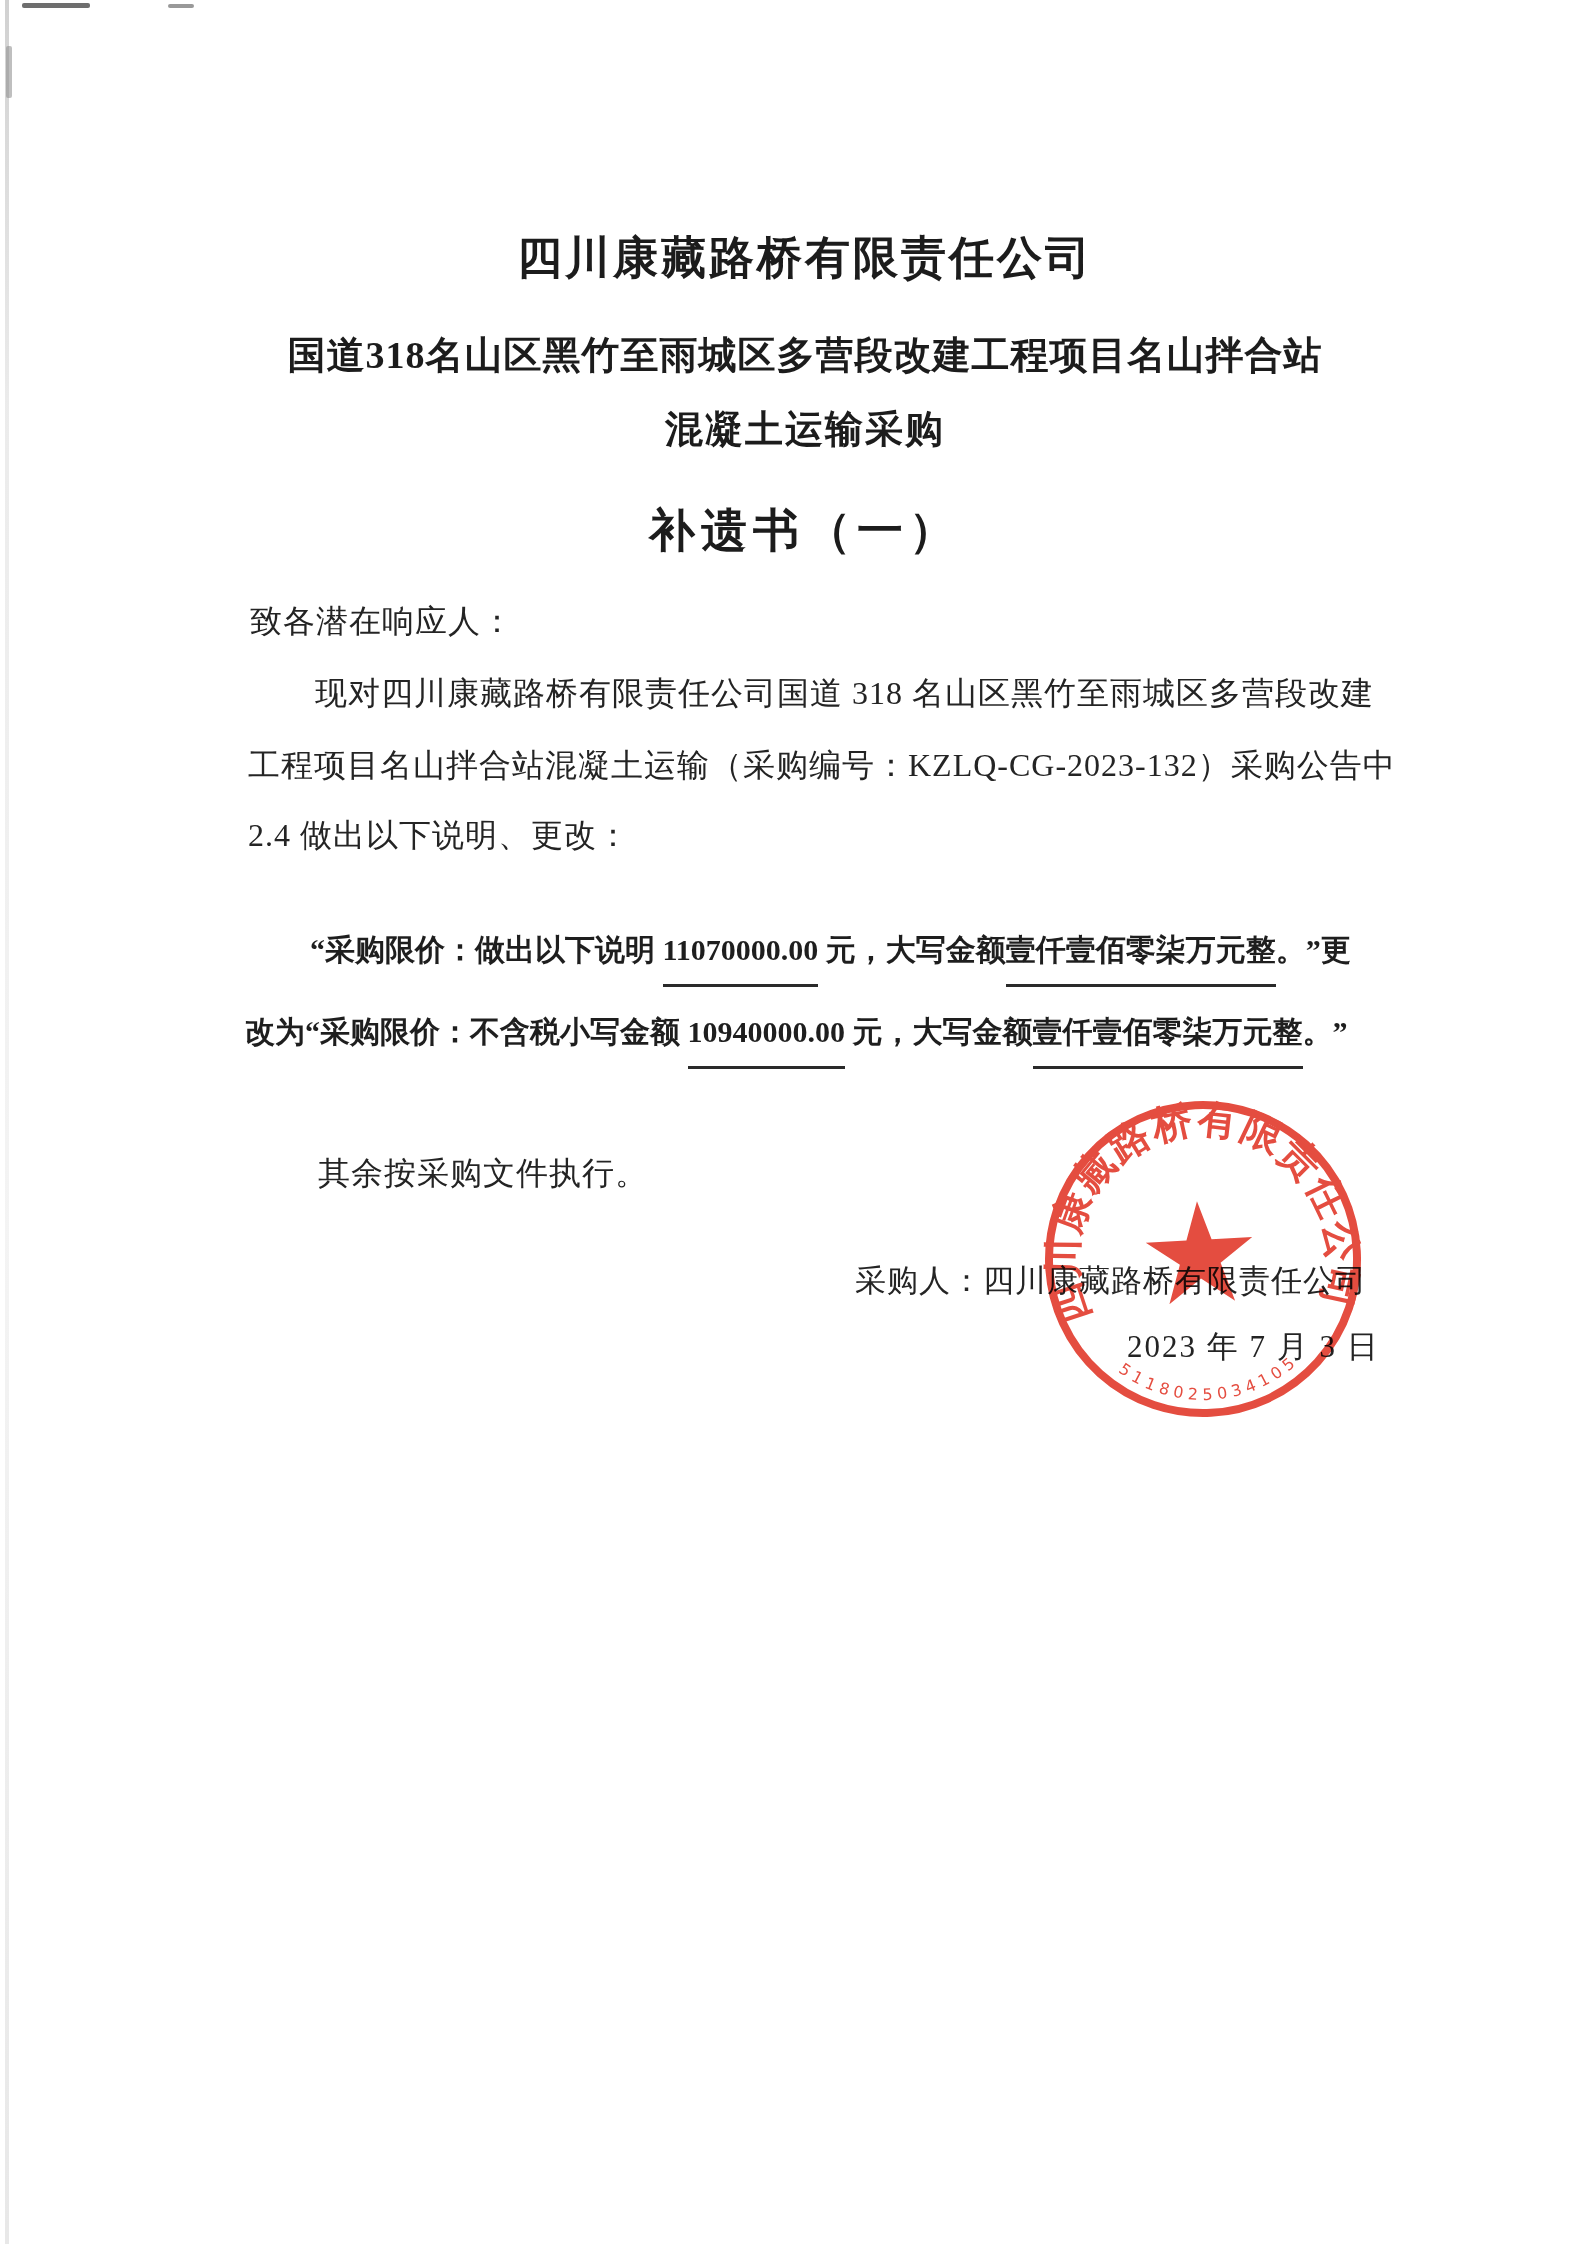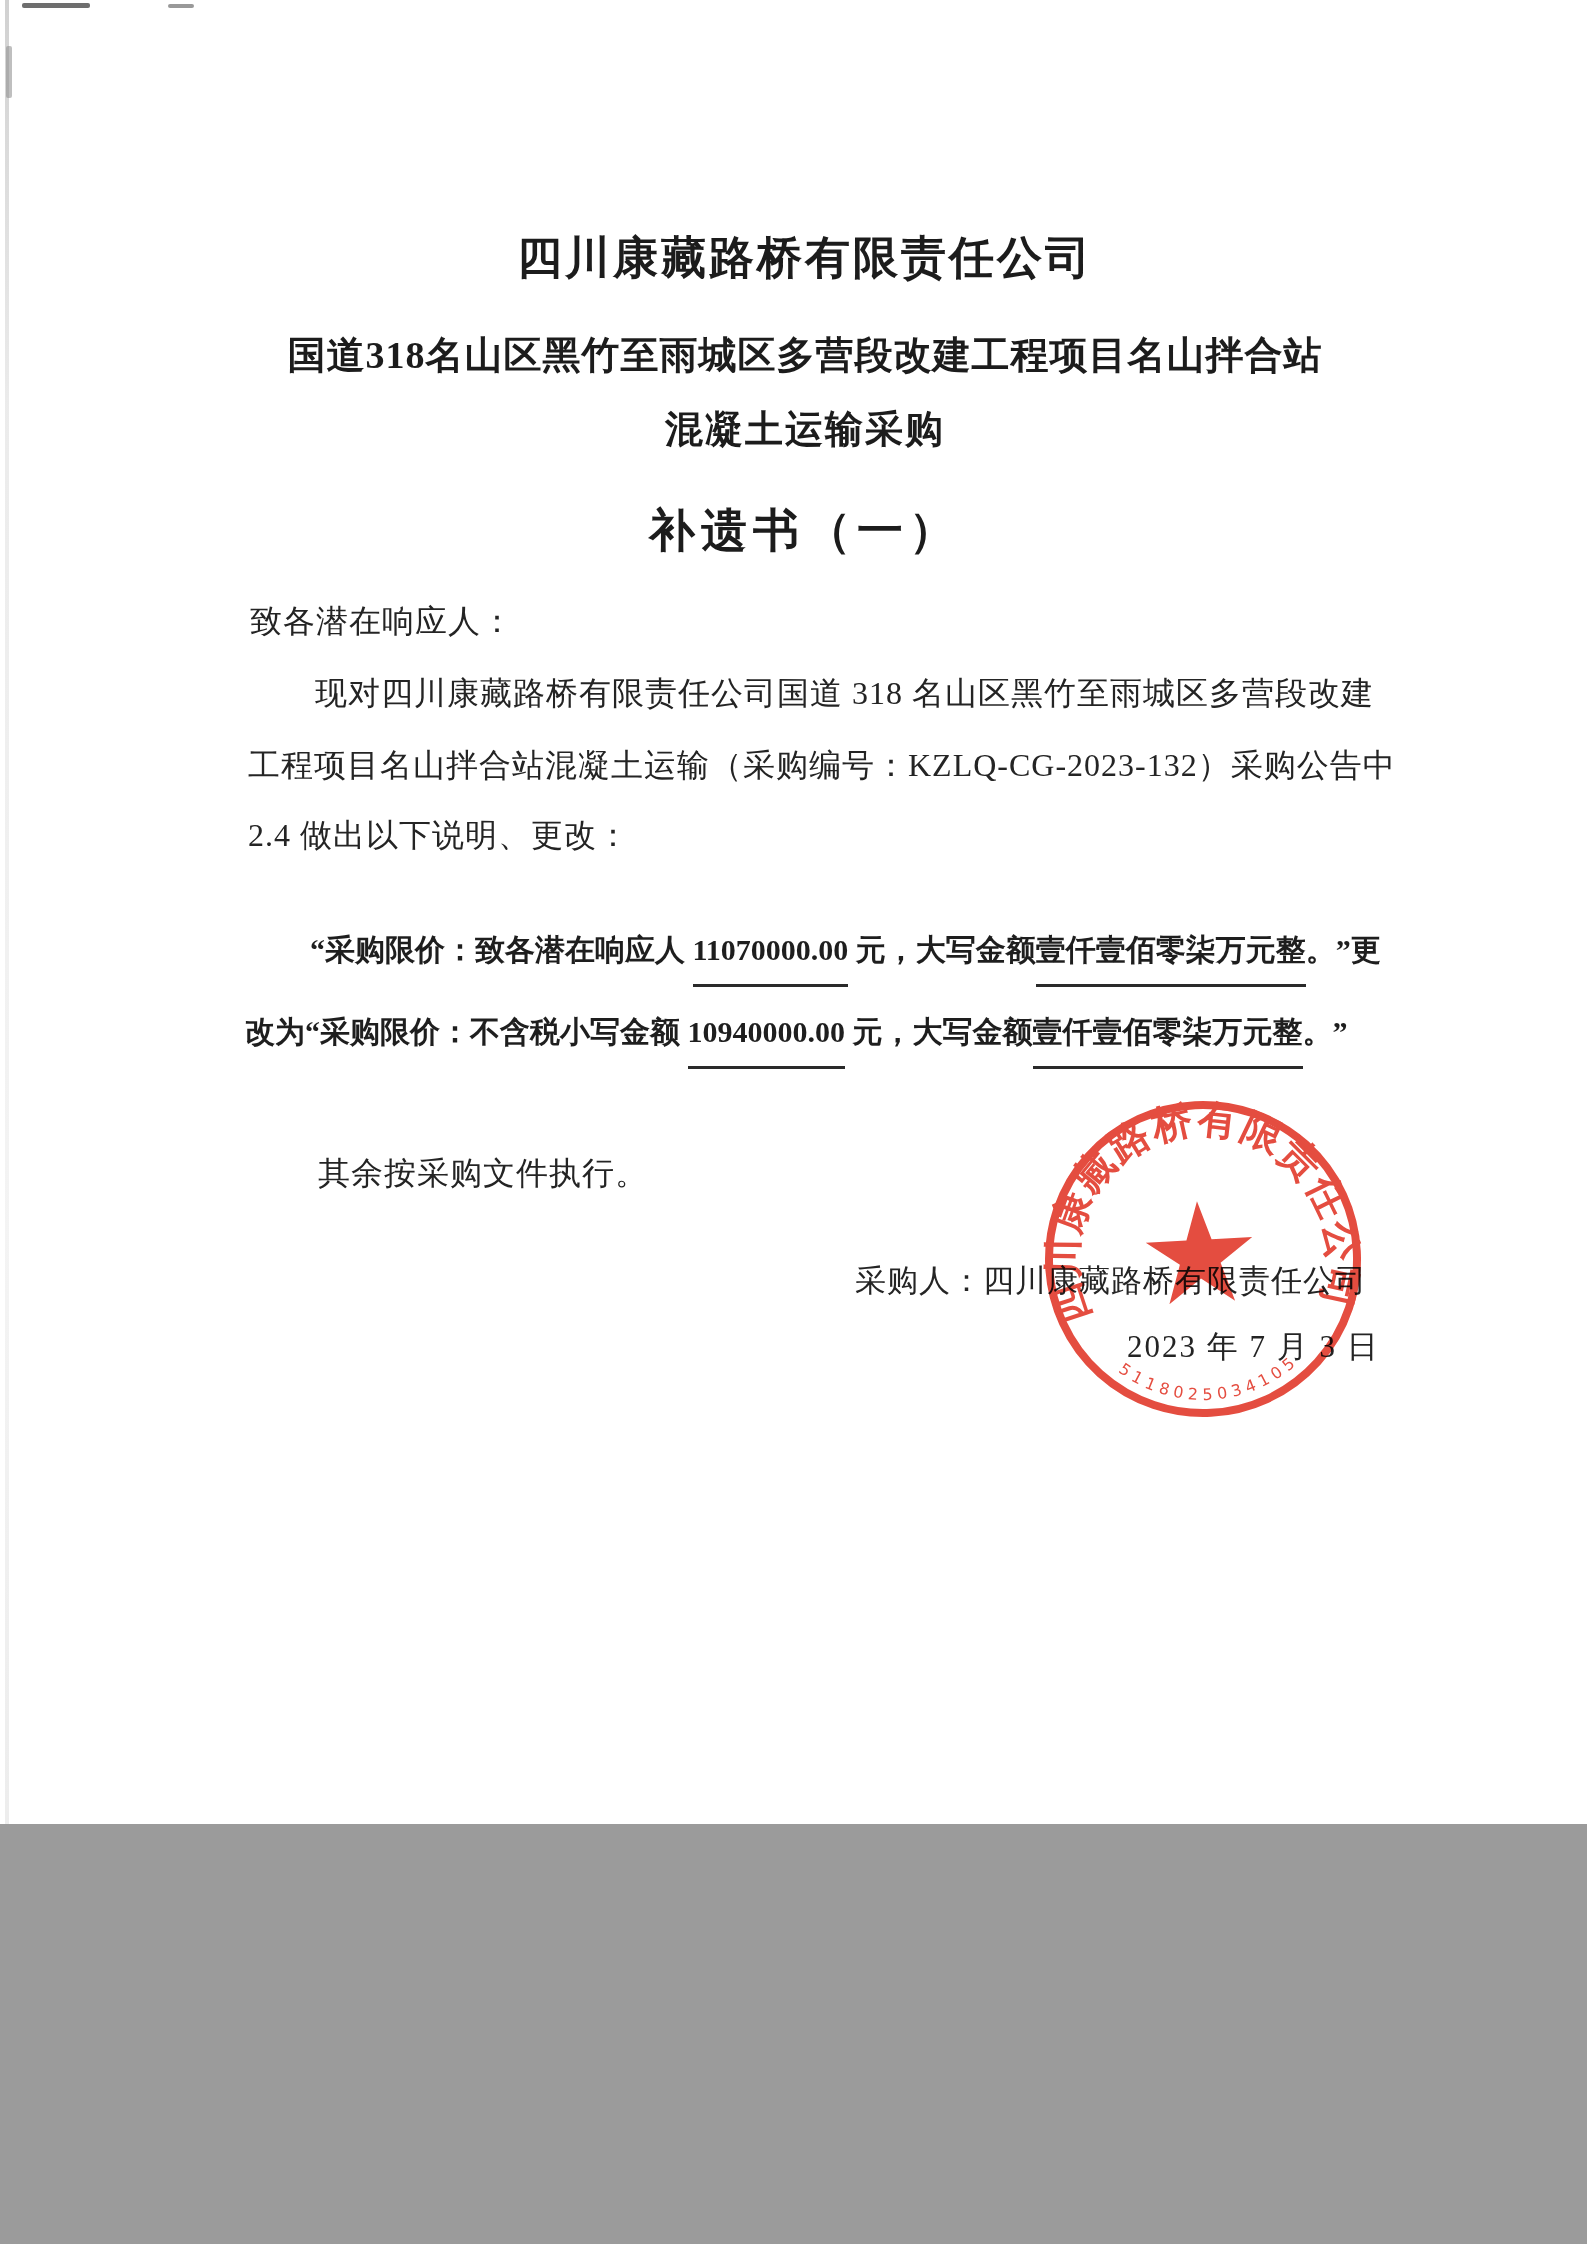--- a/index.html
+++ b/index.html
@@ -1,18 +1,18 @@
 <!DOCTYPE html>
 <html style="--stamp-color: #e13425;"><head>
 <meta charset="utf-8">
 <style>
   html,body{margin:0;padding:0;background:#9b9b9b;}
   .page{
     position:relative;
-    width:1587px;height:1824px;
+    width:1587px;height:2244px;
     background:#ffffff;
     overflow:hidden;
     font-family:"Liberation Serif","DejaVu Serif",serif;
     color:#262626;
   }
   
   .scan-edge-left{
     position:absolute;left:5px;top:0;width:4px;height:2244px;
     background:linear-gradient(to bottom,#bdbdbd 0%,#e3e3e3 18%,#efefef 55%,#dedede 100%);
     opacity:.7;
@@ -67,21 +67,21 @@
   <div class="titles t1">四川康藏路桥有限责任公司</div>
   <div class="titles t2">国道318名山区黑竹至雨城区多营段改建工程项目名山拌合站</div>
   <div class="titles t4">补遗书（一）</div>
   <div class="titles t3">混凝土运输采购</div>
 
   <div class="bodyline salutation">致各潜在响应人：</div>
   <div class="bodyline para1">现对四川康藏路桥有限责任公司国道 318 名山区黑竹至雨城区多营段改建</div>
   <div class="bodyline para2">工程项目名山拌合站混凝土运输（采购编号：KZLQ-CG-2023-132）采购公告中</div>
   <div class="bodyline para3">2.4 做出以下说明、更改：</div>
 
-  <div class="bodyline quote quote1"><span>“采购限价：致各潜在响应人 </span><span class="ul">11070000.00</span><span> 元，大写金额</span><span class="ul">壹仟壹佰零柒万元整</span><span>。”更</span></div>
+  <div class="bodyline quote quote1"><span>“采购限价：做出以下说明 </span><span class="ul">11070000.00</span><span> 元，大写金额</span><span class="ul">壹仟壹佰零柒万元整</span><span>。”更</span></div>
 
   <div class="bodyline quote quote2"><span>改为“采购限价：不含税小写金额 </span><span class="ul">10940000.00</span><span> 元，大写金额</span><span class="ul">壹仟壹佰零柒万元整</span><span>。”</span></div>
 
   <div class="bodyline closing">其余按采购文件执行。</div>
 
   <div class="sig sig-buyer">采购人：四川康藏路桥有限责任公司</div>
   <div class="sig sig-date">2023 年 7 月 3 日</div>
 
   <svg class="stamp" viewBox="0 0 330 330" xmlns="http://www.w3.org/2000/svg">
     <circle class="ring" cx="165" cy="165" r="154"></circle>

